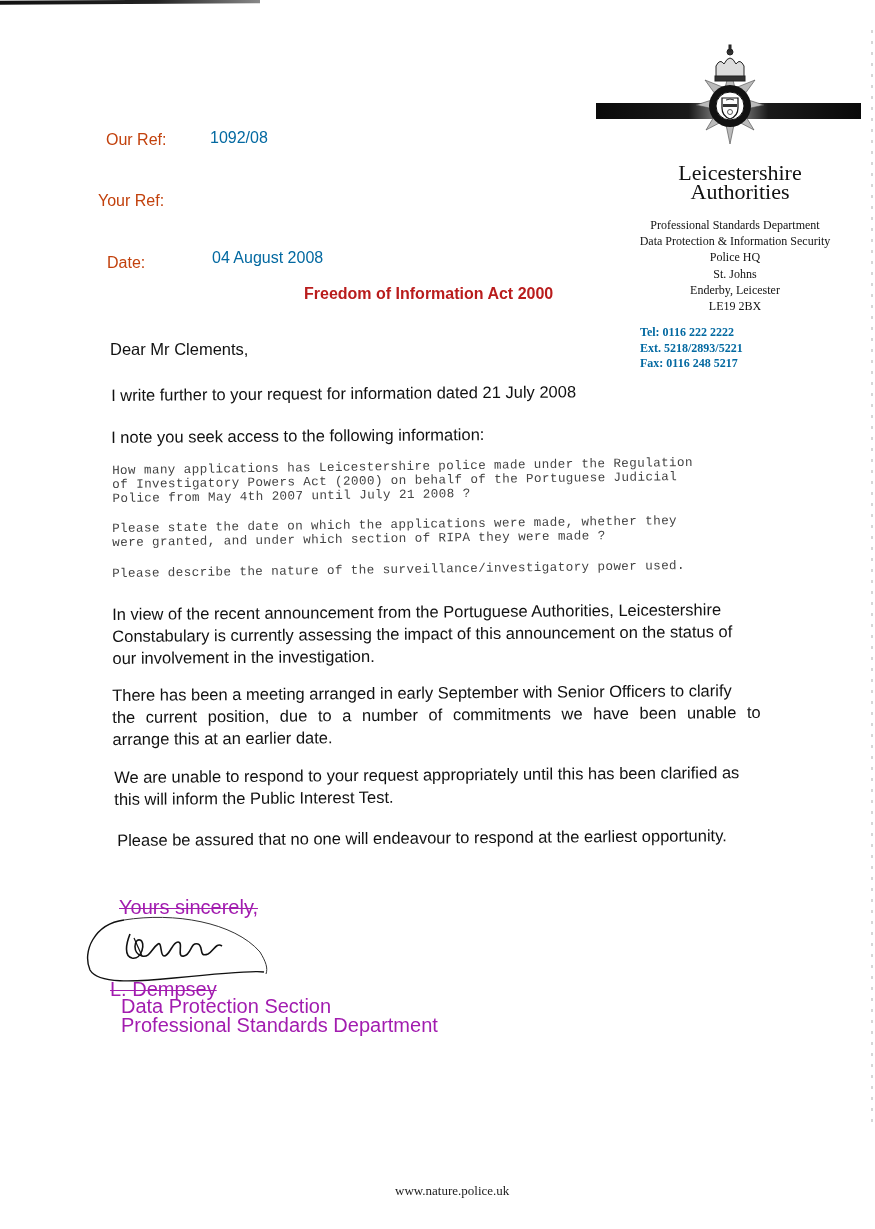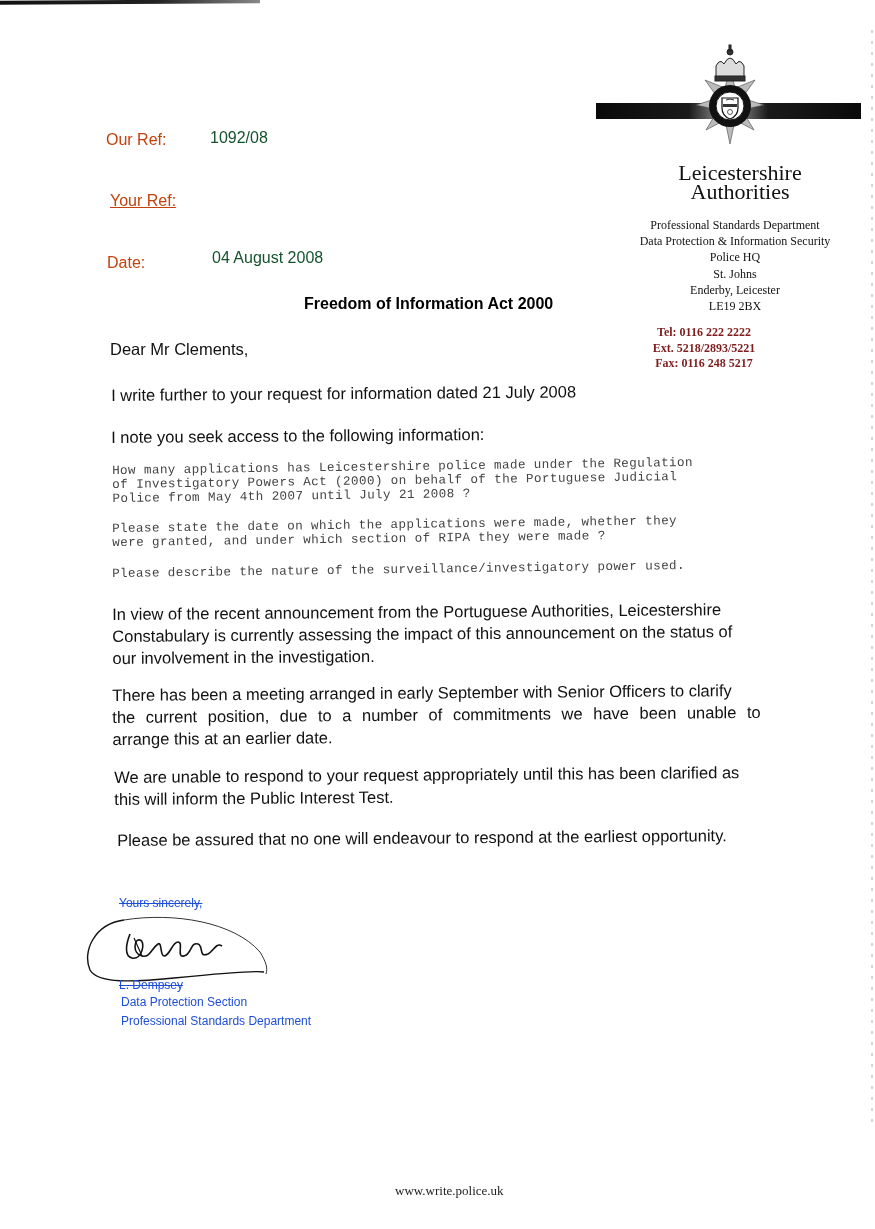--- a/index.html
+++ b/index.html
@@ -27,36 +27,36 @@
     }
     .org-name {
       position: absolute; left: 640px; top: 163px; width: 200px; text-align: center;
       font-family: "Liberation Serif", serif; font-size: 22px; line-height: 19px; color: #111;
     }
     .address {
       position: absolute; left: 610px; top: 217px; width: 250px; text-align: center;
       font-family: "Liberation Serif", serif; font-size: 12px; line-height: 16.2px; color: #111;
     }
     .contact {
-      position: absolute; left: 604px; top: 325px; width: 200px; text-align: center;
-      font-family: "Liberation Serif", serif; font-size: 12px; line-height: 15.5px; font-weight: bold; color: #7f1d1d;
+      position: absolute; left: 640px; top: 325px; width: 200px; 
+      font-family: "Liberation Serif", serif; font-size: 12px; line-height: 15.5px; font-weight: bold; color: #0369a1;
     }
     .ref-label { position: absolute; font-size: 16px; color: #c2410c; }
-    .ref-value { position: absolute; font-size: 16px; color: #14532d; }
+    .ref-value { position: absolute; font-size: 16px; color: #0369a1; }
     .subject {
-      position: absolute; left: 304px; top: 285px; font-size: 16px; font-weight: bold; color: #000000; margin-top: 10px;
+      position: absolute; left: 304px; top: 285px; font-size: 16px; font-weight: bold; color: #b91c1c;
     }
     .para { position: absolute; font-size: 16.5px; line-height: 22px; color: #111; }
     .para.tilt { transform: rotate(-0.45deg); transform-origin: left top; }
     .mono {
       position: absolute; left: 112px; font-family: "Liberation Mono", monospace;
       font-size: 12.6px; line-height: 14px; color: #444; letter-spacing: 0.4px;
       transform: rotate(-0.8deg); transform-origin: left top; white-space: pre;
     }
-    .sign-text { position: absolute; font-size: 12px; color: #1d4ed8; }
+    .sign-text { position: absolute; font-size: 20px; color: #a21caf; }
     .strike { text-decoration: line-through; text-decoration-thickness: 1px; }
     .signature { position: absolute; left: 84px; top: 912px; width: 190px; height: 80px; }
     .footer-url {
       position: absolute; left: 395px; top: 1183px;
       font-family: "Liberation Serif", serif; font-size: 13px; color: #222;
     }
   </style>
 </head>
 <body>
 
@@ -98,21 +98,21 @@
   <div>LE19 2BX</div>
 </div>
 <div class="contact">
   <div>Tel: 0116 222 2222</div>
   <div>Ext. 5218/2893/5221</div>
   <div>Fax: 0116 248 5217</div>
 </div>
 
 <div class="ref-label" style="left:106px; top:131px;">Our Ref:</div>
 <div class="ref-value" style="left:210px; top:129px;">1092/08</div>
-<div class="ref-label" style="left:110px; top:192px;text-decoration:underline;">Your Ref:</div>
+<div class="ref-label" style="left:98px; top:192px;">Your Ref:</div>
 <div class="ref-value" style="left:210px; top:192px;"></div>
 <div class="ref-label" style="left:107px; top:254px;">Date:</div>
 <div class="ref-value" style="left:212px; top:249px;">04 August 2008</div>
 
 <div class="subject">Freedom of Information Act 2000</div>
 
 <div class="para" style="left:110px; top:338px;">Dear Mr Clements,</div>
 <div class="para tilt" style="left:111px; top:384px;">I write further to your request for information dated 21 July 2008</div>
 <div class="para tilt" style="left:111px; top:426px;">I note you seek access to the following information:</div>
 
@@ -139,19 +139,19 @@
 </div>
 <div class="para tilt" style="left:117px; top:829px;">Please be assured that no one will endeavour to respond at the earliest opportunity.</div>
 
 <div class="sign-text strike" style="left:119px; top:896px;">Yours sincerely,</div>
 <svg class="signature" viewBox="0 0 190 80">
   <path d="M40,8 C10,12 -2,40 6,58 C14,72 50,70 90,66 C130,62 170,58 180,60" fill="none" stroke="#111" stroke-width="1.4"></path>
   <path d="M40,8 C90,0 150,10 176,40 C182,50 184,56 182,62" fill="none" stroke="#333" stroke-width="1"></path>
   <path d="M46,22 c-4,10 -6,22 2,24 c10,2 14,-16 8,-18 c-6,-2 -8,14 2,16 c8,2 10,-8 16,-12 c4,-3 2,12 6,12 c6,0 8,-14 14,-14 c6,0 -2,16 6,14 c8,-2 6,-14 14,-12 c6,2 0,14 10,10 c6,-3 8,-12 14,-8" fill="none" stroke="#111" stroke-width="1.6"></path>
   <path d="M50,26 L58,44" stroke="#111" stroke-width="1.2"></path>
 </svg>
-<div class="sign-text" style="left:119px; top:978px;">
+<div class="sign-text" style="left:110px; top:978px;">
   <span class="strike">L. Dempsey</span>
 </div>
 <div class="sign-text" style="left:121px; top:995px;">Data Protection Section</div>
 <div class="sign-text" style="left:121px; top:1014px;">Professional Standards Department</div>
 
-<div class="footer-url">www.write.police.uk</div>
+<div class="footer-url">www.nature.police.uk</div>
 
 </body></html>

